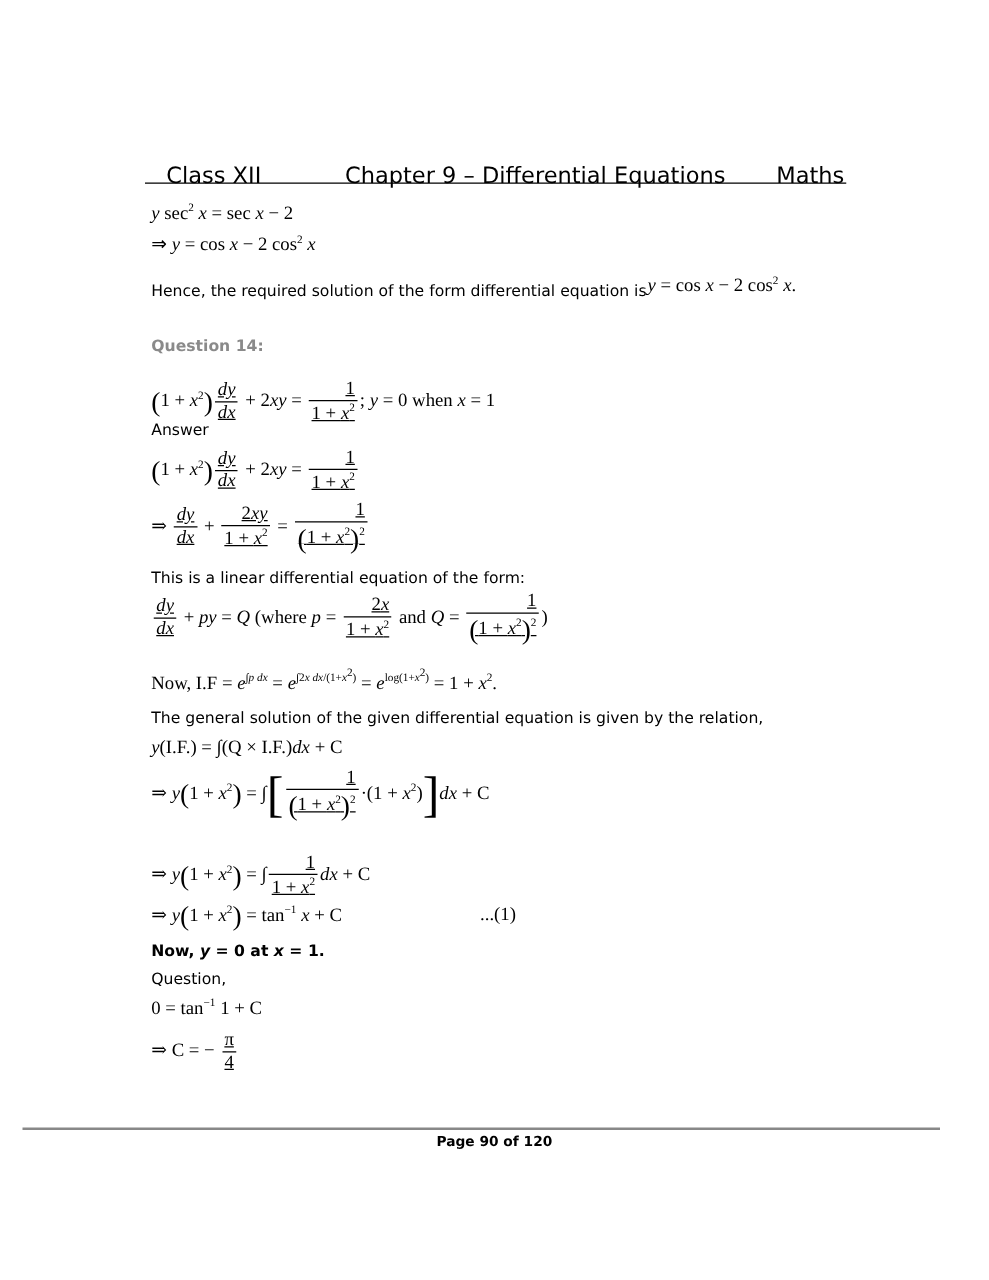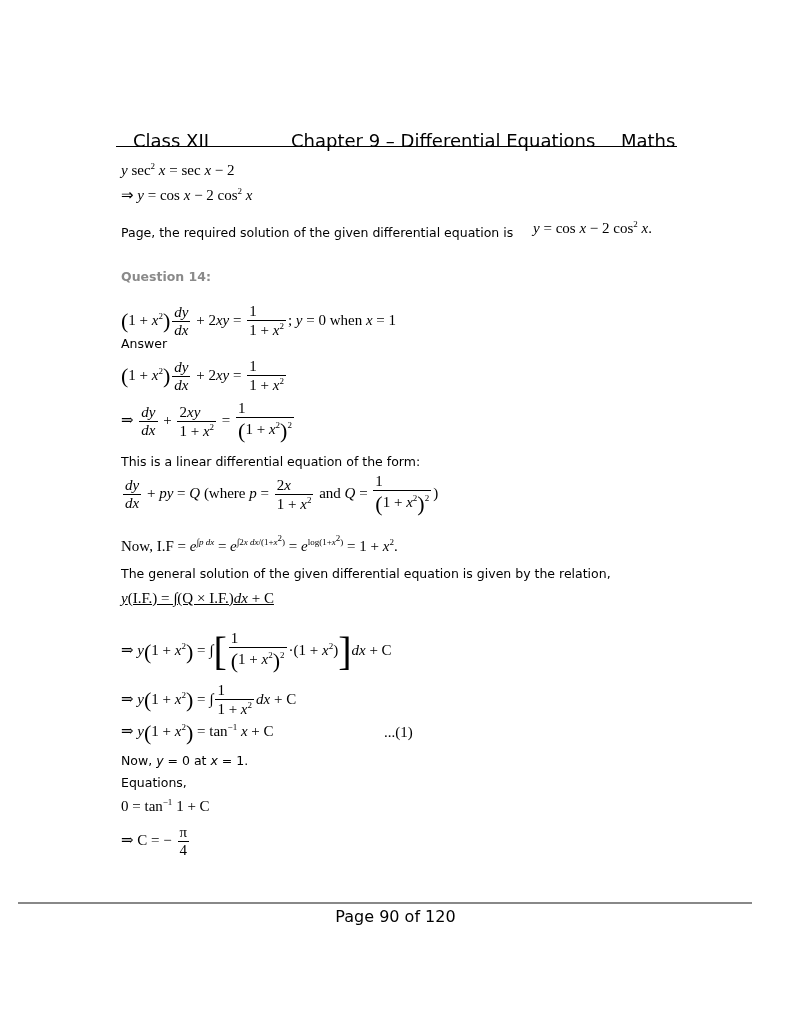--- a/index.html
+++ b/index.html
@@ -4,47 +4,47 @@
 <style>
   html, body { margin:0; padding:0; background:#ffffff; }
   body { width:791px; height:1024px; position:relative; overflow:hidden;
          font-family:"DejaVu Sans", sans-serif; color:#000; }
   .abs { position:absolute; }
   .hdr { font-size:18px; top:130px; }
   .hrule { position:absolute; height:1px; background:#000; }
   .txt { font-size:12.5px; position:absolute; left:121px; white-space:nowrap; }
   .math { font-family:"Liberation Serif", "DejaVu Serif", serif; font-size:15px; position:absolute; left:121px; white-space:nowrap; }
   .math i { font-style:italic; }
-  .frac { display:inline-block; vertical-align:middle; text-align:left; margin:0 2px; }
+  .frac { display:inline-block; vertical-align:middle; text-align:right; margin:0 2px;text-decoration:underline; }
   .frac > span { display:block; line-height:1.15; padding:0 2px; }
   .frac > span.num { border-bottom:1px solid #000; }
   .q { color:#8a8a8a; font-weight:bold; font-size:12.5px; }
   sup { font-size:9px; }
   .footer-rule { position:absolute; left:18px; width:734px; top:902px; height:2px; background:#888; }
-  .footer { position:absolute; top:907px; width:100%; text-align:center; font-weight:normal; font-size:16px; }
+  .footer { position:absolute; top:907px; width:100%; text-align:center; font-weight:bold; font-size:11px; }
   .big { font-size:22px; vertical-align:middle; }
   .bracket { font-size:40px; vertical-align:middle; font-weight:lighter; }
 </style>
 </head>
 <body>
 
 <div class="abs hdr" style="left:133px;">Class XII</div>
-<div class="abs hdr" style="left:291px;">Chapter 9 – Differential Equations</div>
+<div class="abs hdr" style="left:276px;">Chapter 9 – Differential Equations</div>
 <div class="abs hdr" style="left:621px;">Maths</div>
 <div class="hrule" style="left:116px; width:561px; top:146px;"></div>
 
 <div class="math" style="top:161px;">
   <i>y</i> sec<sup>2</sup> <i>x</i> = sec <i>x</i> − 2
 </div>
 <div class="math" style="top:186px;font-family:Liberation Serif, serif;">
   ⇒ <i>y</i> = cos <i>x</i> − 2 cos<sup>2</sup> <i>x</i>
 </div>
 
-<div class="txt" style="top:225px;">Page, the required solution of the given differential equation is</div>
-<div class="math" style="top:219px; left:518px;margin-left:15px;">
+<div class="txt" style="top:225px;">Hence, the required solution of the form differential equation is</div>
+<div class="math" style="top:219px; left:518px;">
   <i>y</i> = cos <i>x</i> − 2 cos<sup>2</sup> <i>x</i>.
 </div>
 
 <div class="abs q" style="top:269px; left:121px;">Question 14:</div>
 <div class="math" style="top:303px;">
   <span class="big">(</span>1 + <i>x</i><sup>2</sup><span class="big">)</span><span class="frac"><span class="num"><i>dy</i></span><span><i>dx</i></span></span> + 2<i>xy</i> = <span class="frac"><span class="num">1</span><span>1 + <i>x</i><sup>2</sup></span></span>; <i>y</i> = 0 when <i>x</i> = 1
 </div>
 
 <div class="txt" style="top:336px;">Answer</div>
 
@@ -59,36 +59,36 @@
 <div class="math" style="top:473px;">
   <span class="frac"><span class="num"><i>dy</i></span><span><i>dx</i></span></span> + <i>py</i> = <i>Q</i> (where <i>p</i> = <span class="frac"><span class="num">2<i>x</i></span><span>1 + <i>x</i><sup>2</sup></span></span> and <i>Q</i> = <span class="frac"><span class="num">1</span><span><span class="big">(</span>1 + <i>x</i><sup>2</sup><span class="big">)</span><sup>2</sup></span></span>)
 </div>
 
 <div class="math" style="top:533px;">
   Now, I.F = <i>e</i><sup>∫<i>p dx</i></sup> = <i>e</i><sup>∫2<i>x dx</i>/(1+<i>x</i><sup>2</sup>)</sup> = <i>e</i><sup>log(1+<i>x</i><sup>2</sup>)</sup> = 1 + <i>x</i><sup>2</sup>.
 </div>
 
 <div class="txt" style="top:566px;text-align:center;">The general solution of the given differential equation is given by the relation,</div>
 
-<div class="math" style="top:590px;text-decoration:underline;">
+<div class="math" style="top:590px;">
   <i>y</i>(I.F.) = ∫(Q × I.F.)<i>dx</i> + C
 </div>
-<div class="math" style="top:628px;">
+<div class="math" style="top:612px;">
   ⇒ <i>y</i><span class="big">(</span>1 + <i>x</i><sup>2</sup><span class="big">)</span> = ∫<span class="bracket">[</span><span class="frac"><span class="num">1</span><span><span class="big">(</span>1 + <i>x</i><sup>2</sup><span class="big">)</span><sup>2</sup></span></span>·(1 + <i>x</i><sup>2</sup>)<span class="bracket">]</span><i>dx</i> + C
 </div>
 <div class="math" style="top:682px;">
   ⇒ <i>y</i><span class="big">(</span>1 + <i>x</i><sup>2</sup><span class="big">)</span> = ∫<span class="frac"><span class="num">1</span><span>1 + <i>x</i><sup>2</sup></span></span><i>dx</i> + C
 </div>
 <div class="math" style="top:720px;">
   ⇒ <i>y</i><span class="big">(</span>1 + <i>x</i><sup>2</sup><span class="big">)</span> = tan<sup>−1</sup> <i>x</i> + C
 </div>
 <div class="math" style="top:724px; left:384px;">...(1)</div>
 
-<div class="txt" style="top:753px;">Now, <i>y</i> = 0 at <i>x</i> = 1.</div>
-<div class="txt" style="top:775px;">Equations,</div>
+<div class="txt" style="top:753px;font-weight:bold;">Now, <i>y</i> = 0 at <i>x</i> = 1.</div>
+<div class="txt" style="top:775px;">Question,</div>
 
 <div class="math" style="top:797px;">
   0 = tan<sup>−1</sup> 1 + C
 </div>
 <div class="math" style="top:824px;">
   ⇒ C = − <span class="frac"><span class="num">π</span><span>4</span></span>
 </div>
 
 <div class="footer-rule"></div>
 <div class="footer">Page 90 of 120</div>

